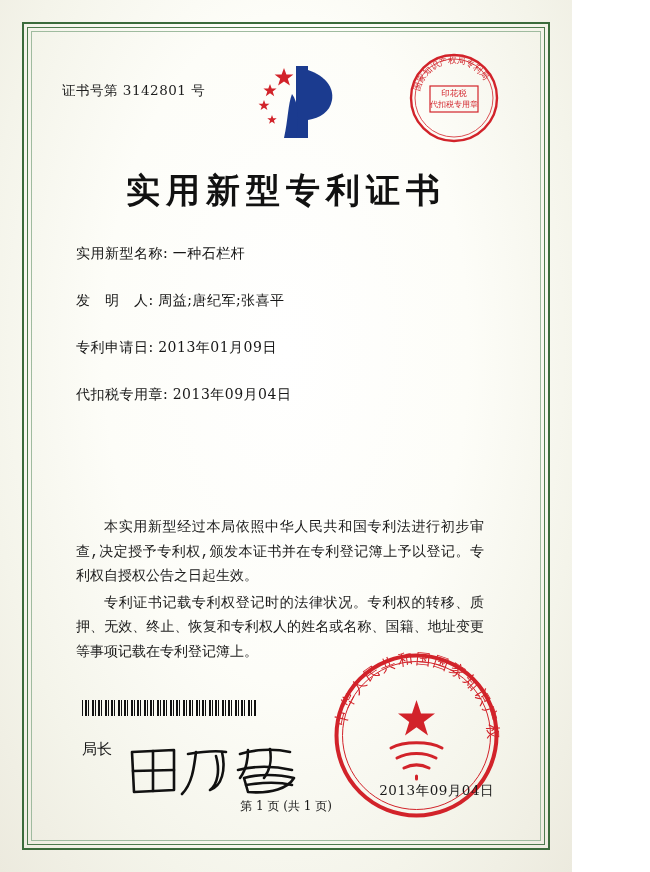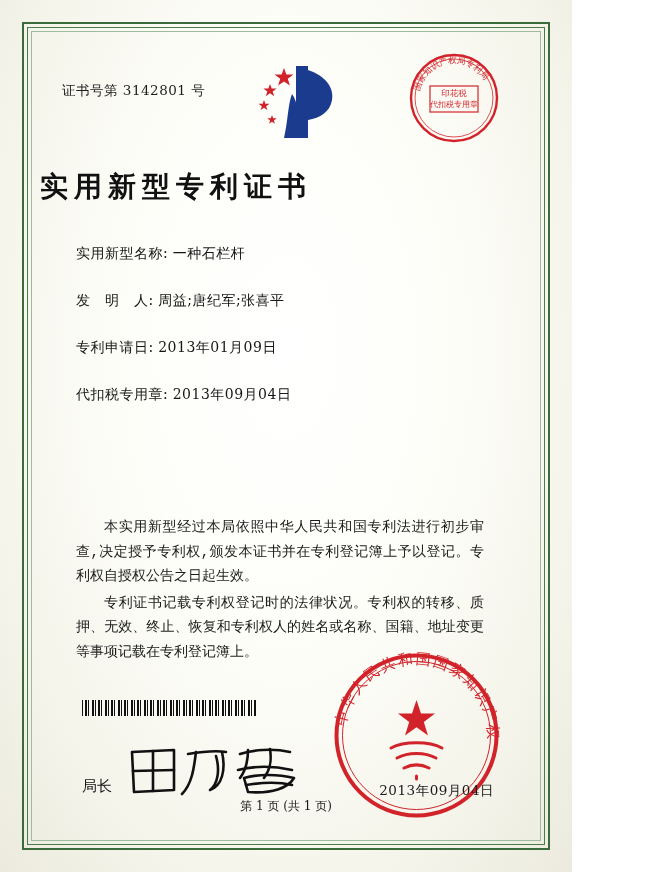--- a/index.html
+++ b/index.html
@@ -75,23 +75,24 @@
     top: 10px;
     width: 96px;
     height: 96px;
   }
 
   .title {
     position: absolute;
     top: 128px;
     left: 0;
     right: 0;
+    text-align: center;
     font-family: "DejaVu Serif", "Liberation Serif", serif;
     font-weight: bold;
-    font-size: 28px;
+    font-size: 34px;
     letter-spacing: 6px;
     color: #111111;
   }
 
   .fields {
     position: absolute;
     top: 205px;
     left: 36px;
     right: 30px;
   }
@@ -130,21 +131,21 @@
       #111 3px, #111 5px, transparent 5px, transparent 6px,
       #111 6px, #111 7px, transparent 7px, transparent 10px,
       #111 10px, #111 12px, transparent 12px, transparent 13px);
   }
 
   .signature-row {
     position: absolute;
     left: 42px;
     top: 700px;
     display: flex;
-    align-items: flex-end;
+    align-items: flex-start;
   }
   .sig-label {
     font-family: "DejaVu Serif", "Liberation Serif", serif;
     font-size: 15px;
     margin-right: 10px;
     padding-bottom: 6px;
     color: #141414;
   }
   .sig-mark {
     width: 185px;

